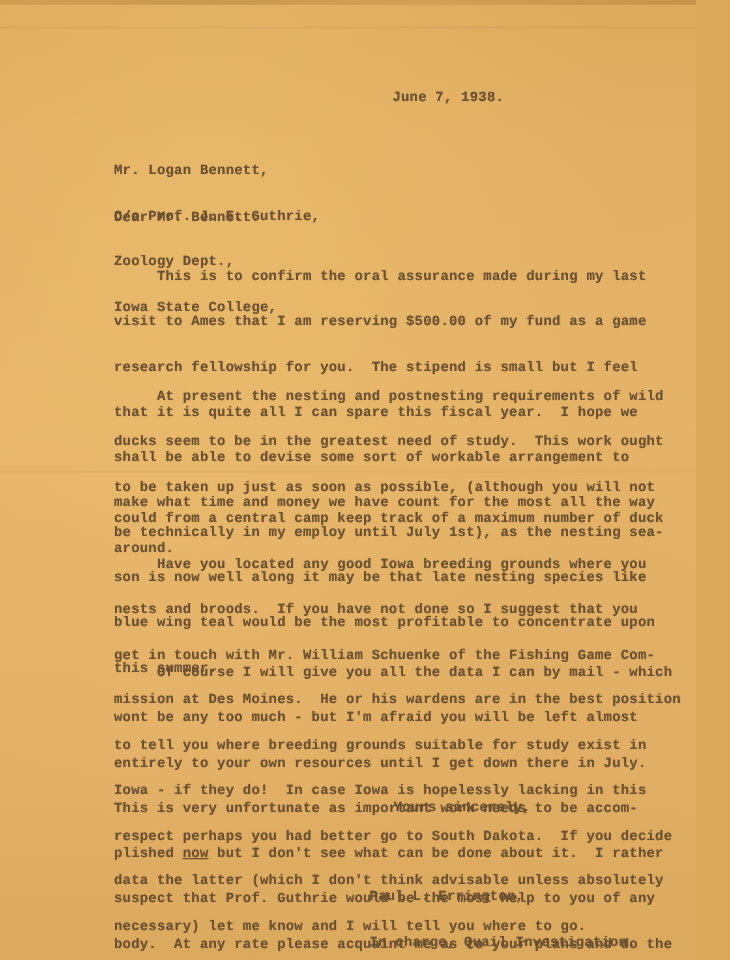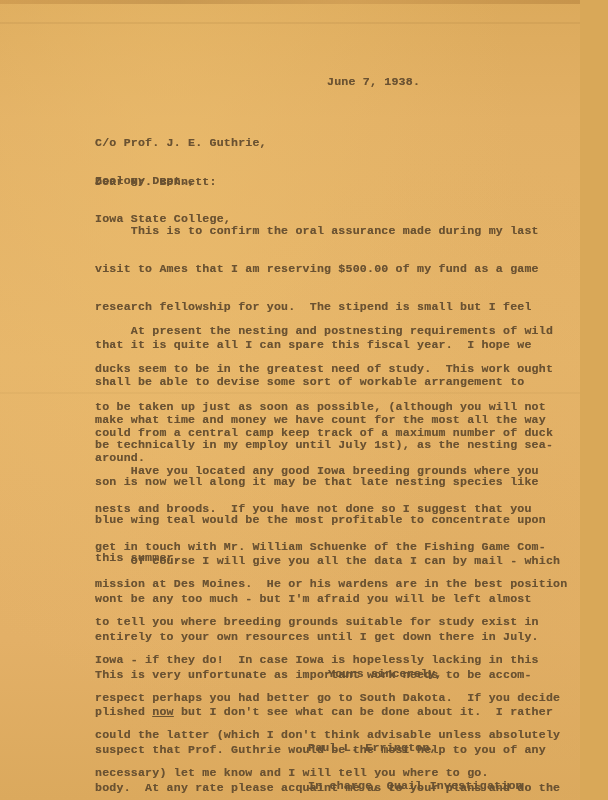--- a/index.html
+++ b/index.html
@@ -60,20 +60,21 @@
 </head>
 <body>
 
 <div class="page">
   <div class="crease" style="top:22px;"></div>
   <div class="crease" style="top:392px; opacity:0.5;"></div>
 
   <div class="letter date">June 7, 1938.</div>
 
   <div class="letter address">
+    <span class="line">Mr. Logan Bennett,</span>
     <span class="line">C/o Prof. J. E. Guthrie,</span>
     <span class="line">Zoology Dept.,</span>
     <span class="line">Iowa State College,</span>
   </div>
 
   <div class="letter salutation">Dear Mr. Bennett:</div>
 
   <div class="letter para p1">
     <span class="line">     This is to confirm the oral assurance made during my last</span>
     <span class="line">visit to Ames that I am reserving $500.00 of my fund as a game</span>
@@ -96,21 +97,21 @@
 
   <div class="letter para p3">
     <span class="line">could from a central camp keep track of a maximum number of duck</span>
     <span class="line">     Have you located any good Iowa breeding grounds where you</span>
     <span class="line">nests and broods.  If you have not done so I suggest that you</span>
     <span class="line">get in touch with Mr. William Schuenke of the Fishing Game Com-</span>
     <span class="line">mission at Des Moines.  He or his wardens are in the best position</span>
     <span class="line">to tell you where breeding grounds suitable for study exist in</span>
     <span class="line">Iowa - if they do!  In case Iowa is hopelessly lacking in this</span>
     <span class="line">respect perhaps you had better go to South Dakota.  If you decide</span>
-    <span class="line">could the latter (which I don't think advisable unless absolutely</span>
+    <span class="line">data the latter (which I don't think advisable unless absolutely</span>
     <span class="line">necessary) let me know and I will tell you where to go.</span>
   </div>
 
   <div class="letter para p4">
     <span class="line">     Of course I will give you all the data I can by mail - which</span>
     <span class="line">wont be any too much - but I'm afraid you will be left almost</span>
     <span class="line">entirely to your own resources until I get down there in July.</span>
     <span class="line">This is very unfortunate as important work needs to be accom-</span>
     <span class="line"><span>plished </span><u>now</u><span> but I don't see what can be done about it.  I rather</span></span>
     <span class="line">suspect that Prof. Guthrie would be the most help to you of any</span>

